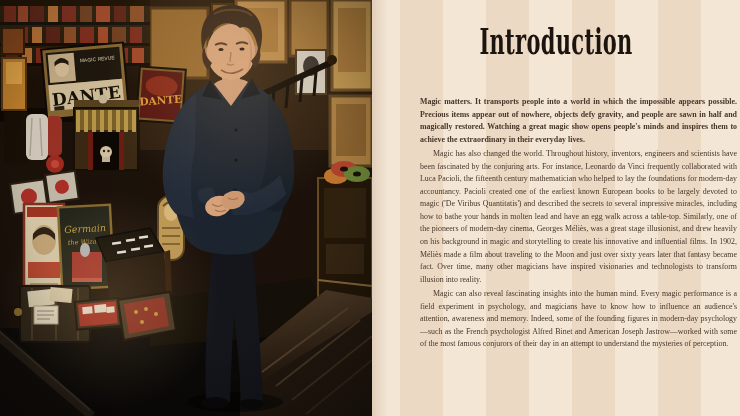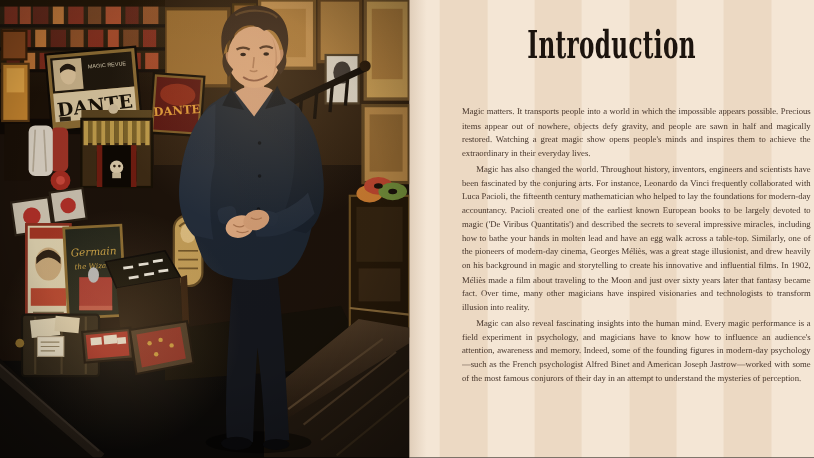--- a/index.html
+++ b/index.html
@@ -34,21 +34,21 @@
     white-space:nowrap;
   }
   .body-text p {
     font-family:"Liberation Serif", serif;
     font-size:7.9px; line-height:12.55px;
     text-align:justify;
     color:var(--body-ink,#46352b);
     margin:0 0 2px 0;
     text-indent:13px;
   }
-  .body-text p.first { text-indent:0; }
+  .body-text p.first { text-indent:0;font-weight:bold; }
 </style>
 </head>
 <body>
 
 <div class="spread">
 
   <div class="photo">
     <svg viewBox="0 0 372 416" xmlns="http://www.w3.org/2000/svg">
       <defs>
         <radialGradient id="glow" cx="50%" cy="50%" r="50%">

